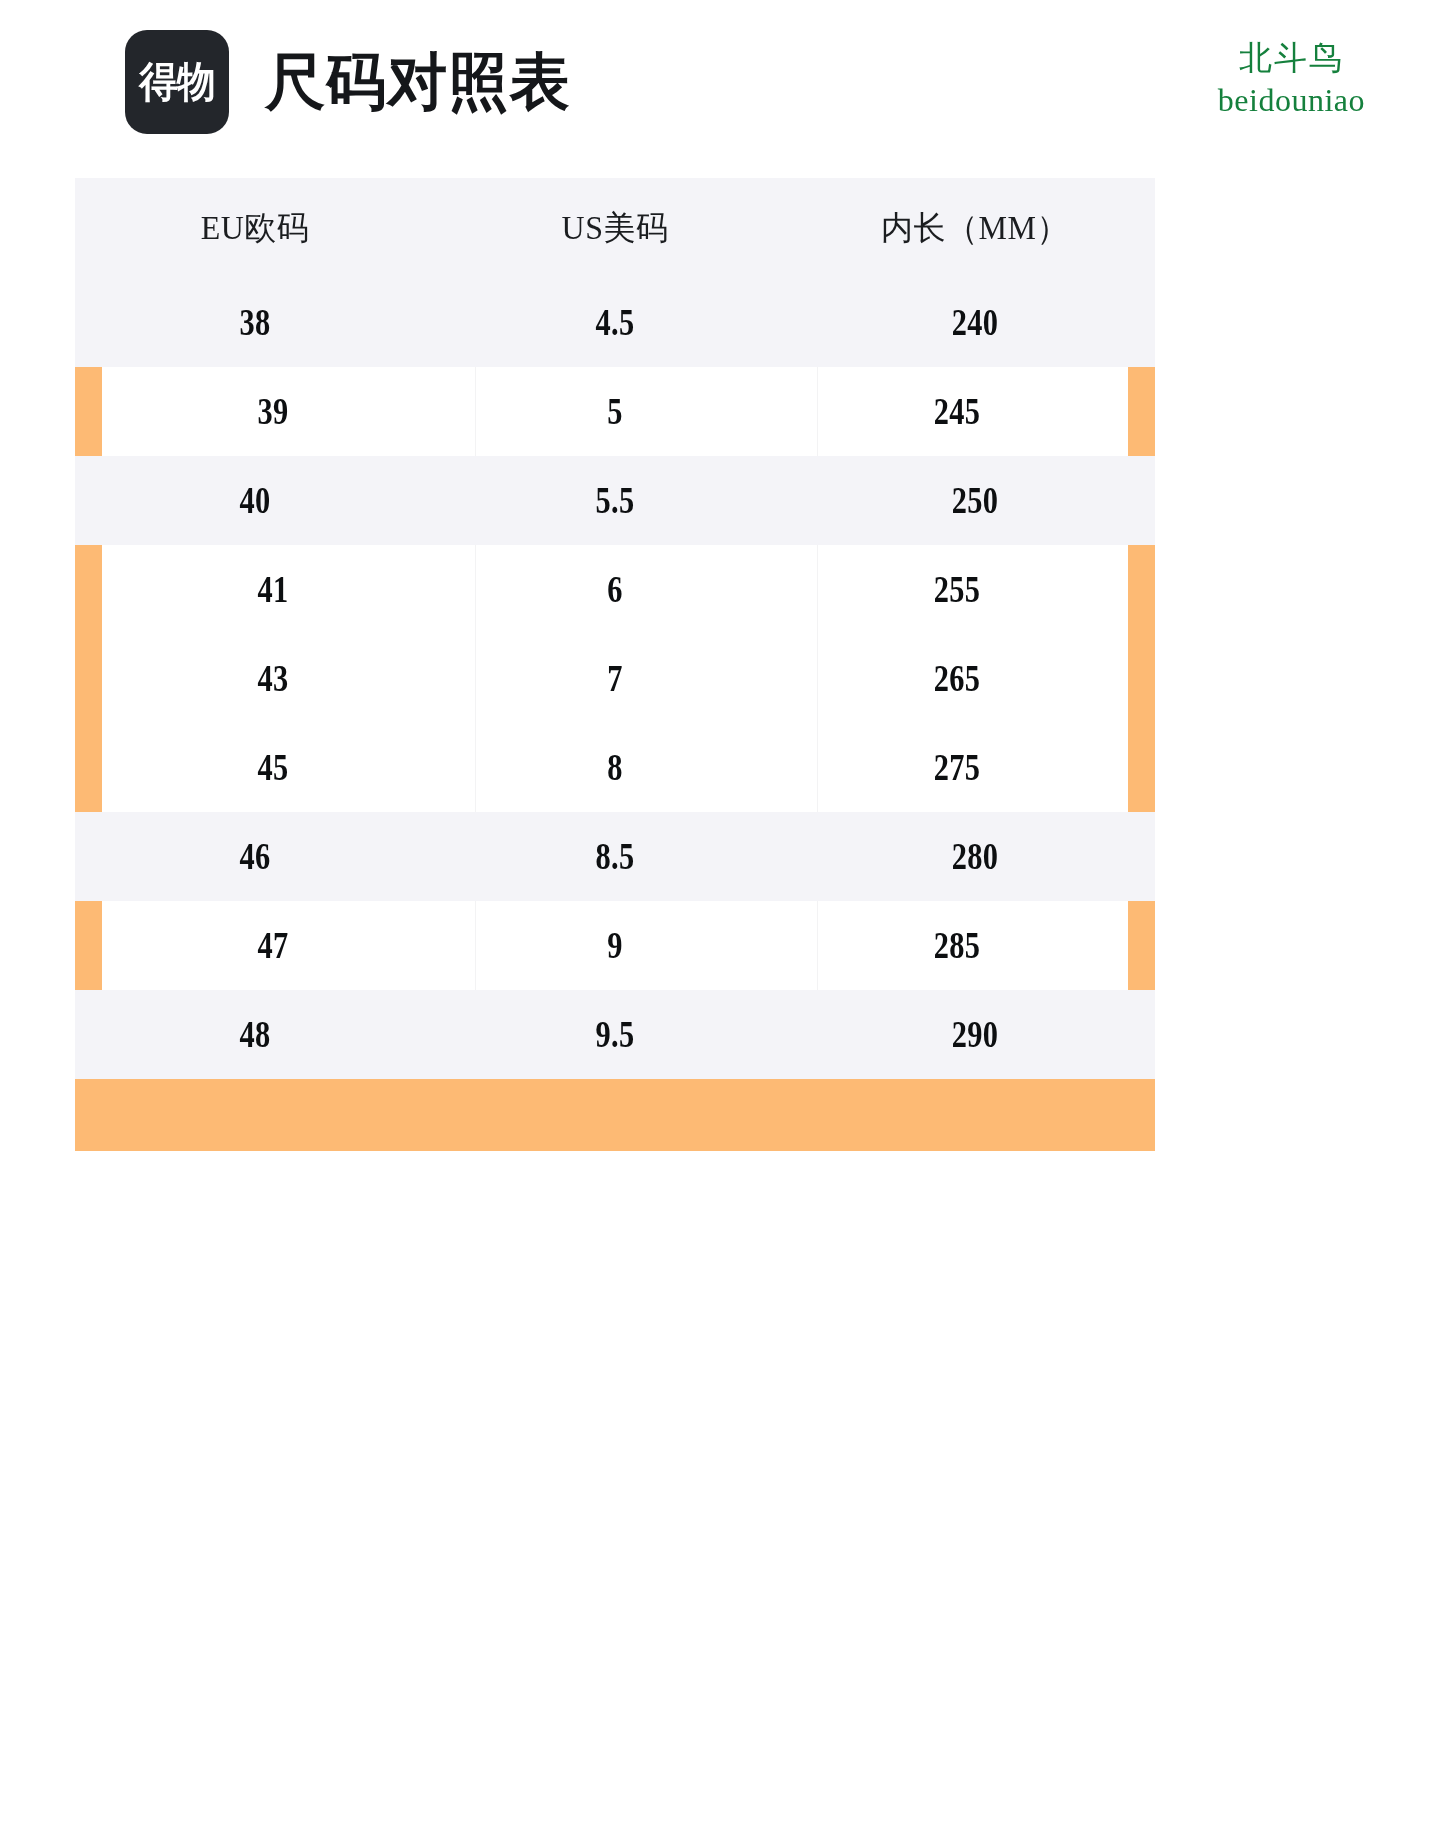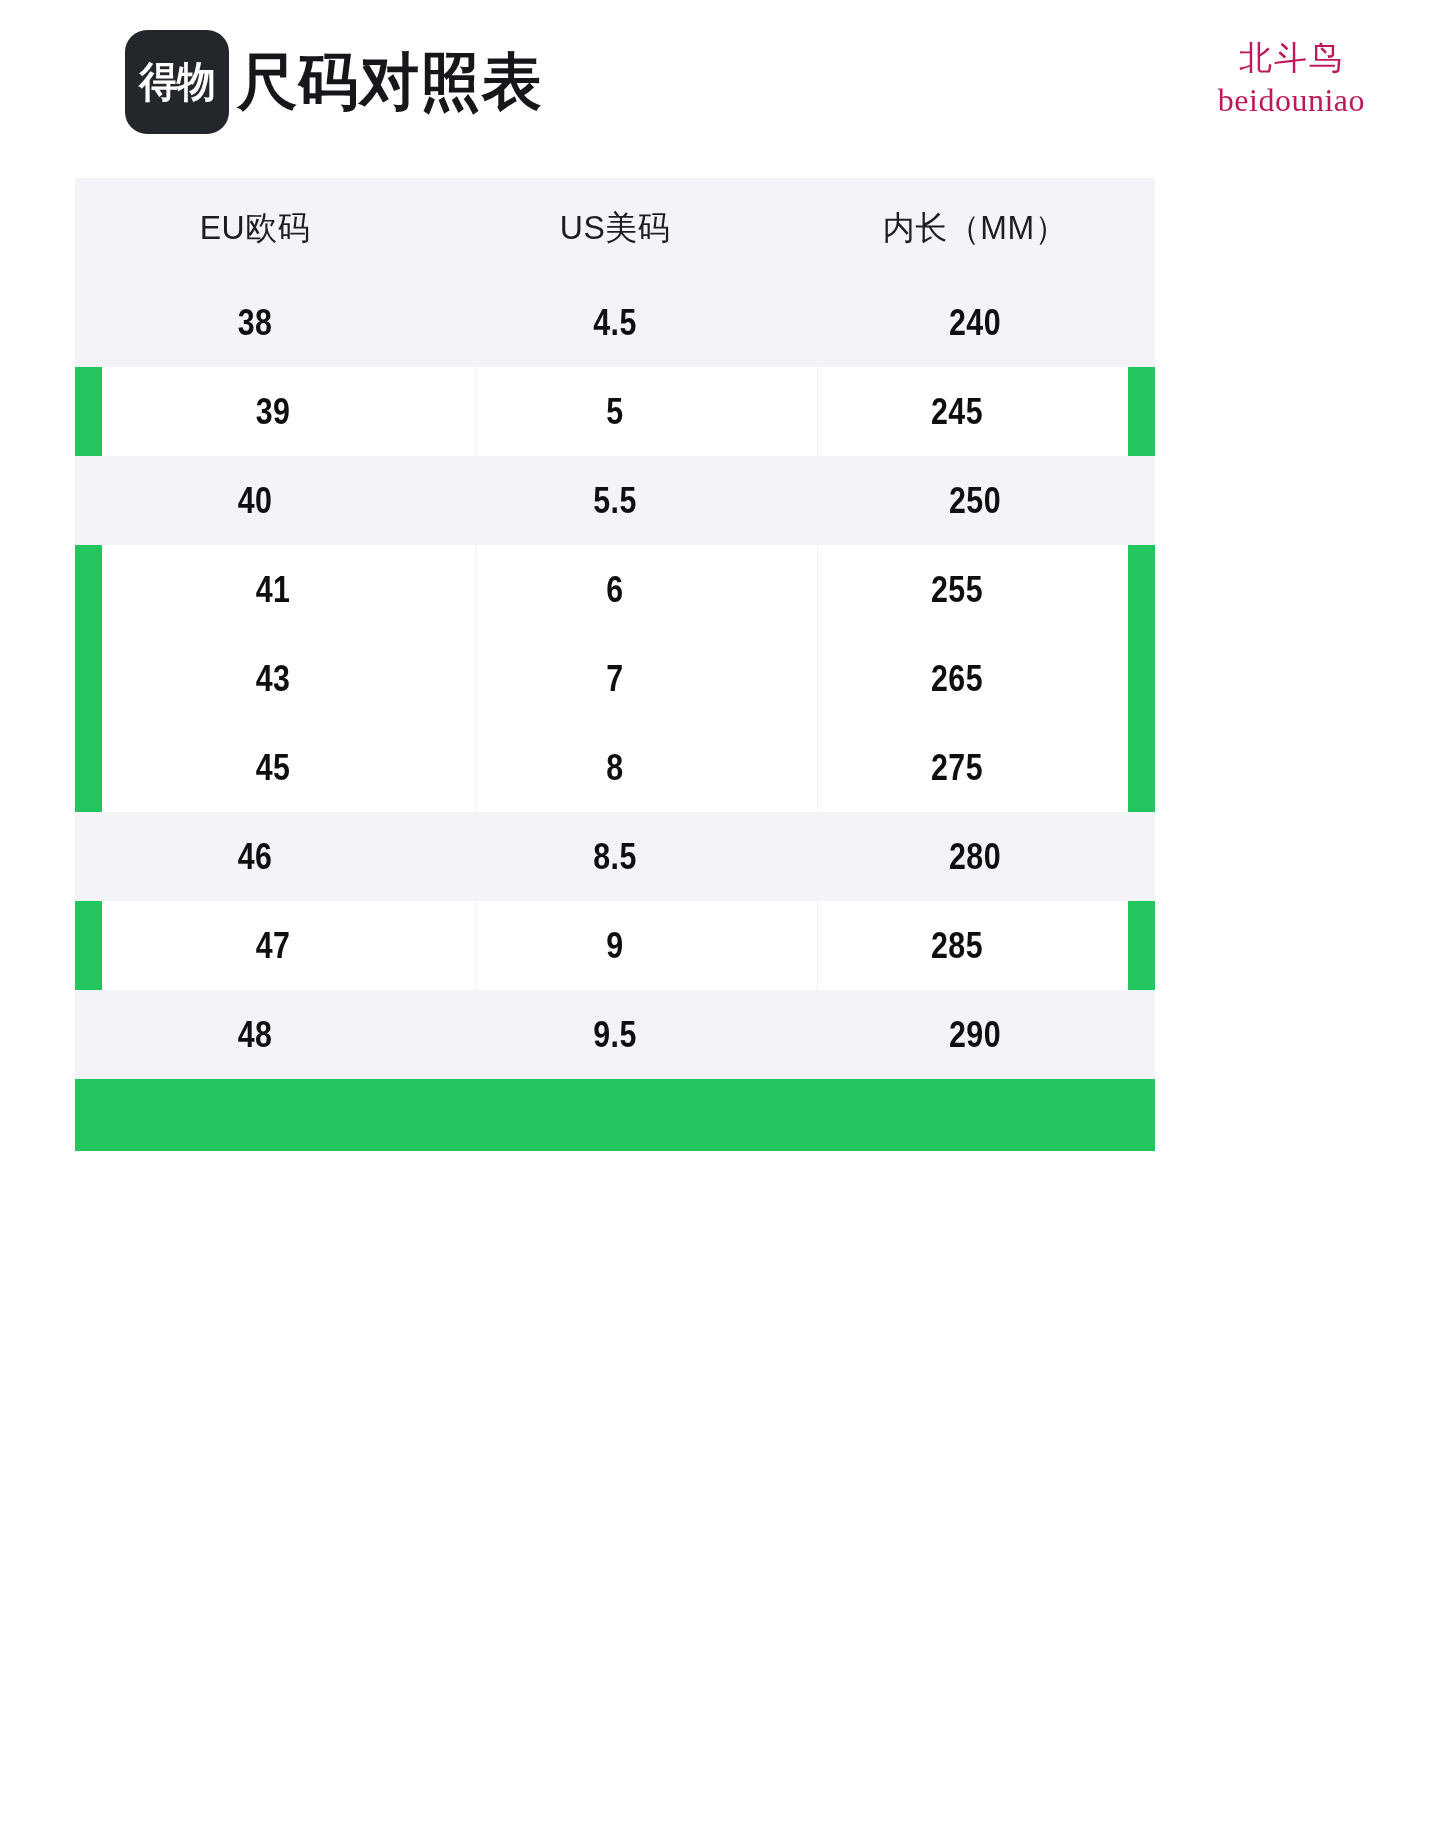--- a/index.html
+++ b/index.html
@@ -23,21 +23,21 @@
   .topbar {
     display: flex;
     align-items: flex-start;
     padding: 30px 75px 0 85px;
     height: 150px;
   }
 
   .brand-left {
     display: flex;
     align-items: center;
-    gap: 8px;
+    gap: 36px;
     flex: 1 1 auto;
     padding-left: 40px;
   }
 
   .app-logo {
     width: 104px;
     height: 104px;
     background: #23262b;
     border-radius: 22px;
     display: flex;
@@ -65,21 +65,21 @@
     transform: scaleX(0.97);
     transform-origin: left center;
     white-space: nowrap;
   }
 
   .brand-right {
     flex: 0 0 auto;
     text-align: center;
     padding-top: 8px;
     font-family: "Liberation Serif", "DejaVu Serif", serif;
-    color: #be185d;
+    color: #15803d;
   }
 
   .brand-cn {
     font-size: 33px;
     line-height: 1.25;
     letter-spacing: 2px;
     white-space: nowrap;
   }
 
   .brand-en {
@@ -112,22 +112,23 @@
     transform: scaleX(0.98);
     white-space: nowrap;
   }
 
   .band-gap {
     height: 10px;
     background: #ffffff;
   }
 
   .grid {
-    background: #22c55e;
+    background: #fdba74;
     padding-bottom: 72px;
+    font-family: Liberation Serif, serif;
   }
 
   .row {
     display: flex;
     width: 100%;
   }
 
   .row.head {
     background: #f4f4f8;
     height: 100px;

